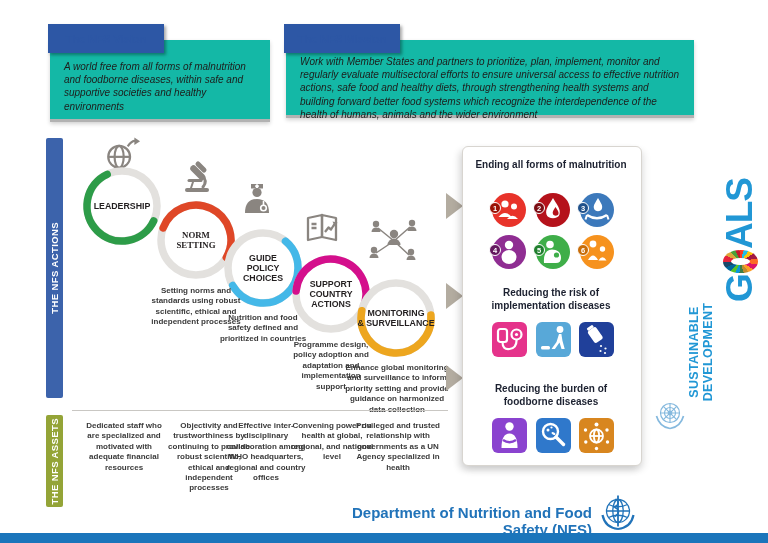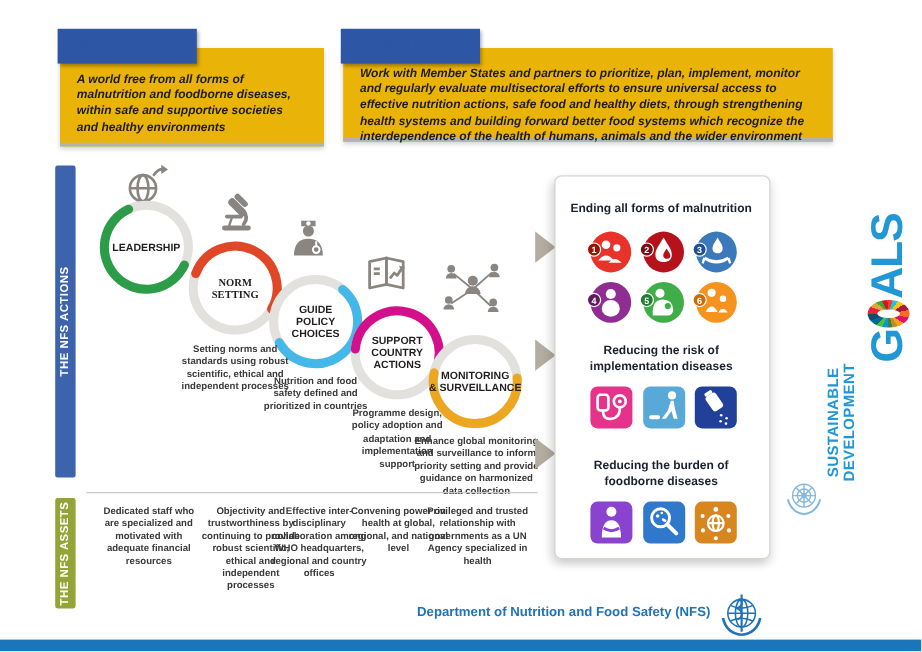--- a/index.html
+++ b/index.html
@@ -1,22 +1,22 @@
 <!DOCTYPE html>
 <html><head>
 <meta charset="utf-8">
 <style>
   html,body{margin:0;padding:0;background:#fff;}
   .canvas{position:relative;width:768px;height:543px;background:#fff;overflow:hidden;
           font-family:"Liberation Sans",sans-serif;}
   
   .hdr-tab{position:absolute;height:29px;width:116px;display:flex;align-items:center;justify-content:center;
            color:#fff;font-weight:bold;font-size:11px;z-index:5;box-shadow:2px 2px 3px rgba(0,0,0,.35);}
-  .hdr-box{position:absolute;background:#eab308;border-bottom:3px solid #b2b2b2;box-shadow:0 2px 4px rgba(0,0,0,.18);
-           font-style:italic;font-weight:bold;color:#1d1d1b;font-size:10px;line-height:1.32;z-index:4;}
+  .hdr-box{position:absolute;background:#14b8a6;border-bottom:3px solid #b2b2b2;box-shadow:0 2px 4px rgba(0,0,0,.18);
+           font-style:italic;font-weight:normal;color:#1d1d1b;font-size:10px;line-height:1.32;z-index:4;}
   
   .vbar{position:absolute;left:46px;width:17px;border-radius:2px;display:flex;align-items:center;justify-content:center;}
   .vbar span{writing-mode:vertical-rl;transform:rotate(180deg);color:#fff;font-weight:bold;font-size:9.5px;letter-spacing:.4px;white-space:nowrap;}
   
   .ring-wrap{position:absolute;width:84px;height:84px;}
   .ring-bg{fill:#fff;stroke:#e3e1de;stroke-width:7.5px;}
   .ring-arc{fill:none;stroke-width:7.5px;stroke-linecap:round;}
   .ring-label{position:absolute;inset:0;display:flex;align-items:center;justify-content:center;text-align:center;
               font-weight:bold;font-size:8.8px;line-height:1.15;color:#231f20;white-space:pre-line;}
   .flow-icon{position:absolute;}
@@ -37,21 +37,21 @@
   .chev{position:absolute;width:0;height:0;border-top:13px solid transparent;border-bottom:13px solid transparent;
         border-left:17px solid #b3aca0;}
   
   .sdg-goals{position:absolute;left:678px;top:214px;width:124px;height:52px;transform:rotate(-90deg);
              display:flex;align-items:center;justify-content:center;font-weight:bold;font-size:37px;letter-spacing:-1px;color:#2197d5;}
   .sdg-wheel{width:35px;height:35px;border-radius:50%;position:relative;margin:0 1px;}
   .sdg-wheel::after{content:"";position:absolute;inset:8px;background:#fff;border-radius:50%;}
   .sdg-sub{position:absolute;left:642px;top:338px;width:120px;height:28px;transform:rotate(-90deg);
            text-align:center;font-weight:bold;font-size:12.5px;line-height:1.1;letter-spacing:.3px;color:#2197d5;}
   
-  .dept{position:absolute;left:340px;top:504px;width:252px;text-align:right;font-weight:bold;font-size:11px;color:#2173b9;}
+  .dept{position:absolute;left:340px;top:504px;width:252px;text-align:right;font-weight:bold;font-size:15px;color:#2173b9;}
   .who-name{position:absolute;left:645px;top:499px;font-weight:bold;font-size:13px;line-height:1.08;color:#2173b9;}
   .footer-bar{position:absolute;left:0;top:533px;width:768px;height:10px;}
 </style>
 </head>
 <body>
 
 <div class="canvas">
 
   <div class="hdr-tab" style="left: 48px; top: 24px; background: rgb(45, 87, 165); color: rgb(45, 87, 165);">
     <span>The NFS Vision</span>
@@ -185,21 +185,21 @@
   <div class="asset-text" style="left:165px;text-align:center;">Objectivity and trustworthiness by continuing to provide  robust scientific, ethical and independent processes</div>
   <div class="asset-text" style="left:222px;">Effective inter-disciplinary collaboration among WHO headquarters, regional and country offices</div>
   <div class="asset-text" style="left:288px;">Convening power on health at global, regional, and national level</div>
   <div class="asset-text" style="left:354px;">Privileged and trusted relationship with governments as a UN Agency specialized in health</div>
 
   <div class="chev" style="left:446px;top:193px;"></div>
   <div class="chev" style="left:446px;top:283px;"></div>
   <div class="chev" style="left:446px;top:365px;"></div>
 
   <div class="panel">
-    <div class="sec-title" style="top:12px;margin-top:10px;">Ending all forms of malnutrition</div>
+    <div class="sec-title" style="top:12px;">Ending all forms of malnutrition</div>
 
     <div class="icon-row" style="top:46px;">
       <div class="nut-circle" style="background: rgb(232, 51, 42); color: rgb(232, 51, 42);">
         <span class="n-badge" style="background: rgb(155, 18, 5); color: rgb(155, 18, 5);">1</span>
         <svg width="34" height="34" viewBox="0 0 34 34">
             <g fill="#fff">
               <circle cx="13" cy="11" r="3.6"></circle>
               <circle cx="22" cy="13.5" r="3"></circle>
               <path d="M6.5 24 q6.5 -8 13 0 Z"></path>
               <path d="M15 26 q5.5 -6.5 11 0 Z"></path>

